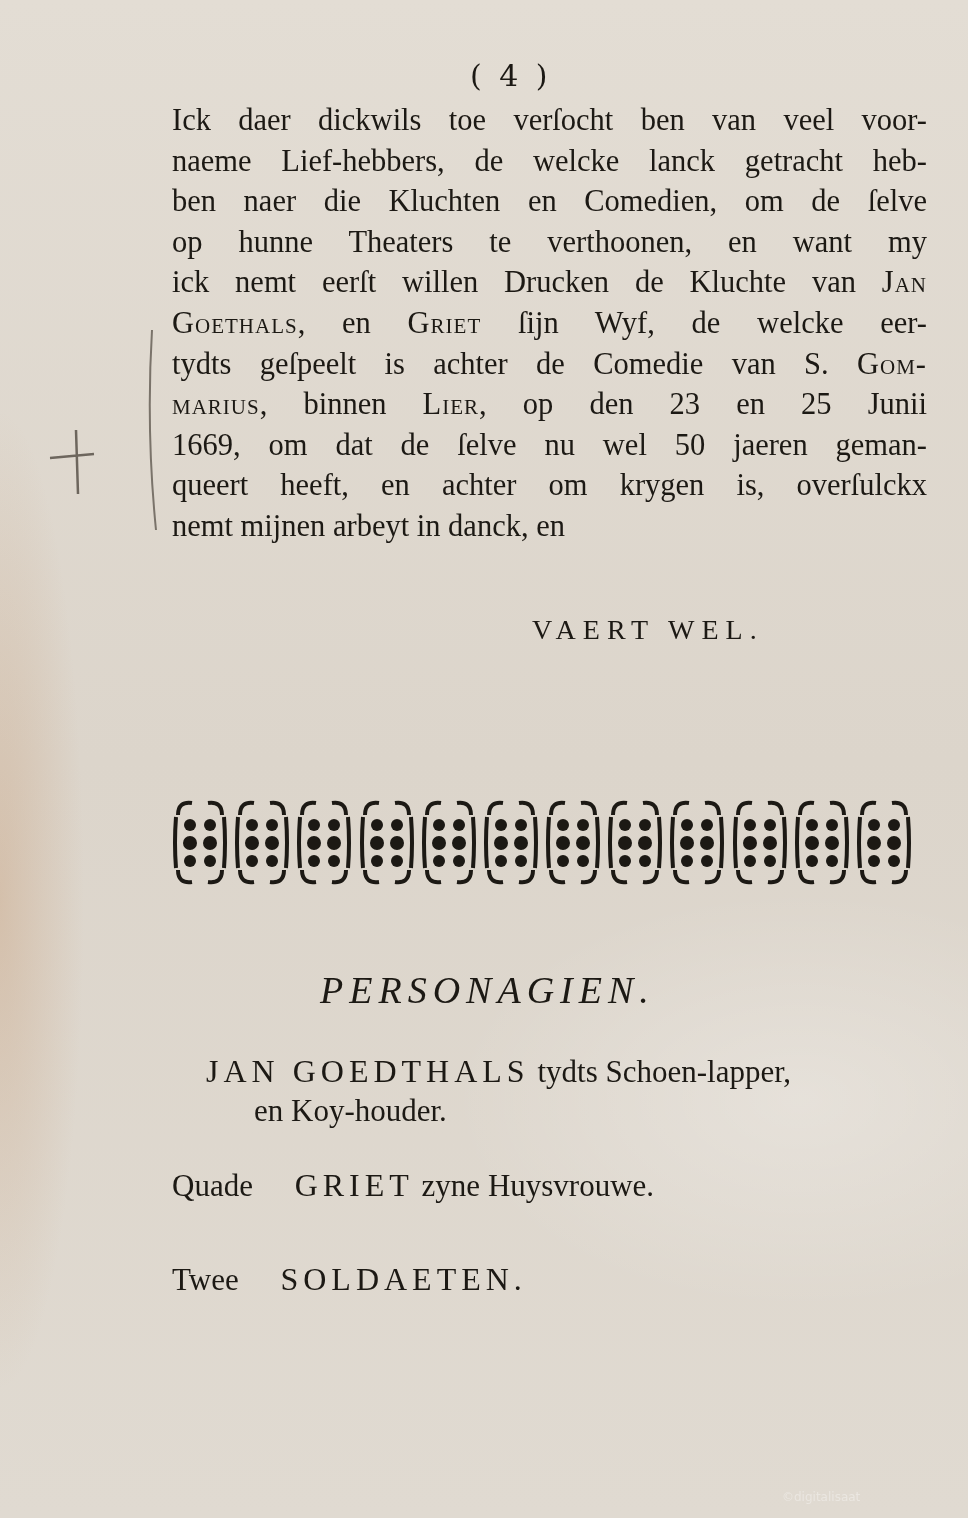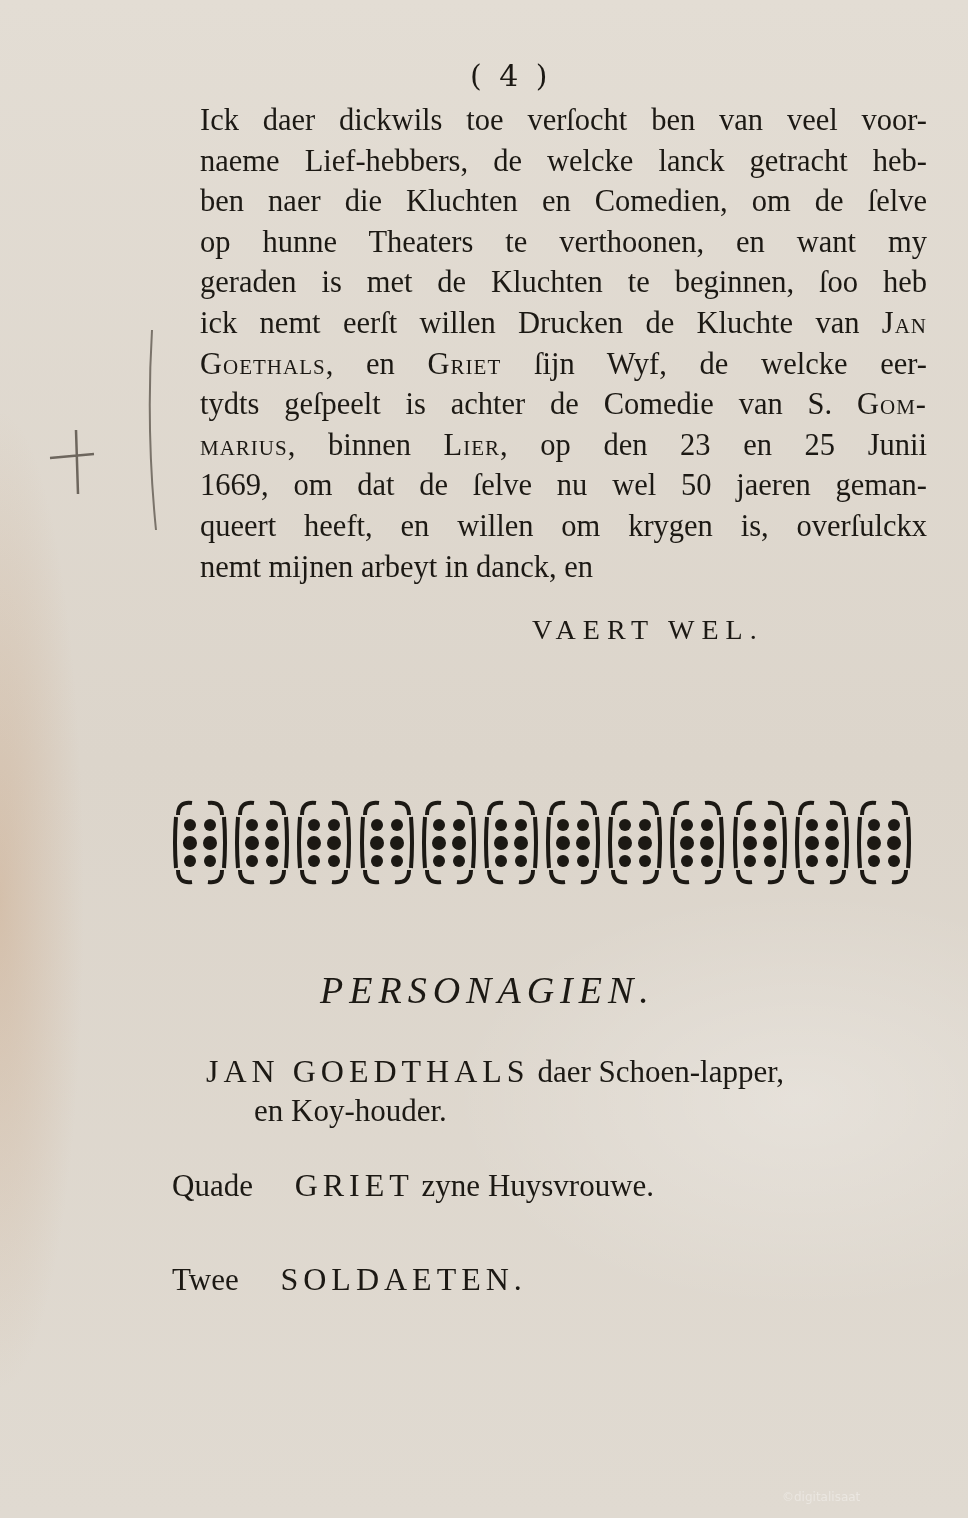--- a/index.html
+++ b/index.html
@@ -18,21 +18,21 @@
   }
   .folio {
     position: absolute; left: 470px; top: 58px; width: 150px;
     font-size: 30px; text-align: left; letter-spacing: 4px;
   }
   .body-text {
     position: absolute; left: 172px; top: 100px; width: 755px;
     font-family: "Liberation Serif", "DejaVu Serif", serif;
     font-size: 30.5px; line-height: 40.6px;
   }
-  .line { display: block; white-space: nowrap; text-align: justify; text-align-last: justify; margin-left: 28px; }
+  .line { display: block; white-space: nowrap; text-align: justify; text-align-last: justify; }
   .line.last { text-align-last: left; }
   .sc { font-variant: small-caps; letter-spacing: 1px; }
   .vaert {
     position: absolute; left: 532px; top: 614px;
     font-family: "Liberation Serif", serif; font-size: 28px; letter-spacing: 7px;
   }
   .ornament {
     position: absolute; left: 172px; top: 795px; width: 740px; height: 95px;
     display: flex; justify-content: space-between; align-items: center;
   }
@@ -60,27 +60,26 @@
 
 <div class="page">
 
   <div class="folio">( 4 )</div>
 
   <div class="body-text">
     <span class="line">Ick daer dickwils toe verſocht ben van veel voor-</span>
     <span class="line">naeme Lief-hebbers, de welcke lanck getracht heb-</span>
     <span class="line">ben naer die Kluchten en Comedien, om de ſelve</span>
     <span class="line">op hunne Theaters te verthoonen, en want my</span>
-    <span class="line">geraden is met de Kluchten te beginnen, ſoo heb</span>
     <span class="line"><span>ick nemt eerſt willen Drucken de Kluchte van</span> <span class="sc">Jan</span></span>
     <span class="line"><span class="sc">Goethals</span><span>, en </span><span class="sc">Griet</span><span> ſijn Wyf, de welcke eer-</span></span>
     <span class="line"><span>tydts geſpeelt is achter de Comedie van S.</span> <span class="sc">Gom-</span></span>
     <span class="line"><span class="sc">marius</span><span>, binnen </span><span class="sc">Lier</span><span>, op den 23 en 25 Junii</span></span>
     <span class="line">1669, om dat de ſelve nu wel 50 jaeren geman-</span>
-    <span class="line">queert heeft, en willen om krygen is, overſulckx</span>
+    <span class="line">queert heeft, en achter om krygen is, overſulckx</span>
     <span class="line last">nemt mijnen arbeyt in danck, en</span>
   </div>
 
   <div class="vaert">VAERT WEL.</div>
 
   <div class="ornament">
     <svg class="orn-unit" viewBox="0 0 56 95">
         <g fill="none" stroke="#1c1914" stroke-width="4">
           <path d="M6 20 Q6 6 20 8"></path>
           <path d="M50 20 Q50 6 36 8"></path>
@@ -293,21 +292,21 @@
           <circle cx="18" cy="48" r="7"></circle>
           <circle cx="38" cy="48" r="7"></circle>
           <circle cx="18" cy="66" r="6"></circle>
           <circle cx="38" cy="66" r="6"></circle>
         </g>
       </svg>
   </div>
 
   <div class="personagien">PERSONAGIEN.</div>
 
-  <div class="cast cast-1"><span class="name">JAN GOEDTHALS</span><span> daer Schoen-lapper,</span></div>
+  <div class="cast cast-1"><span class="name">JAN GOEDTHALS</span><span> tydts Schoen-lapper,</span></div>
   <div class="cast cast-1b">en Koy-houder.</div>
   <div class="cast cast-2"><span>Quade </span><span class="name">GRIET</span><span> zyne Huysvrouwe.</span></div>
   <div class="cast cast-3"><span>Twee </span><span class="name">SOLDAETEN.</span></div>
 
   <svg class="margin-cross" viewBox="0 0 52 72">
       <path d="M2 34 L46 30 M28 6 L30 70" stroke="#6d665d" stroke-width="2.5" fill="none"></path>
     </svg>
   <svg class="margin-bracket" viewBox="0 0 20 200">
       <path d="M12 0 Q6 100 16 200" stroke="#7a736a" stroke-width="2" fill="none"></path>
     </svg>

